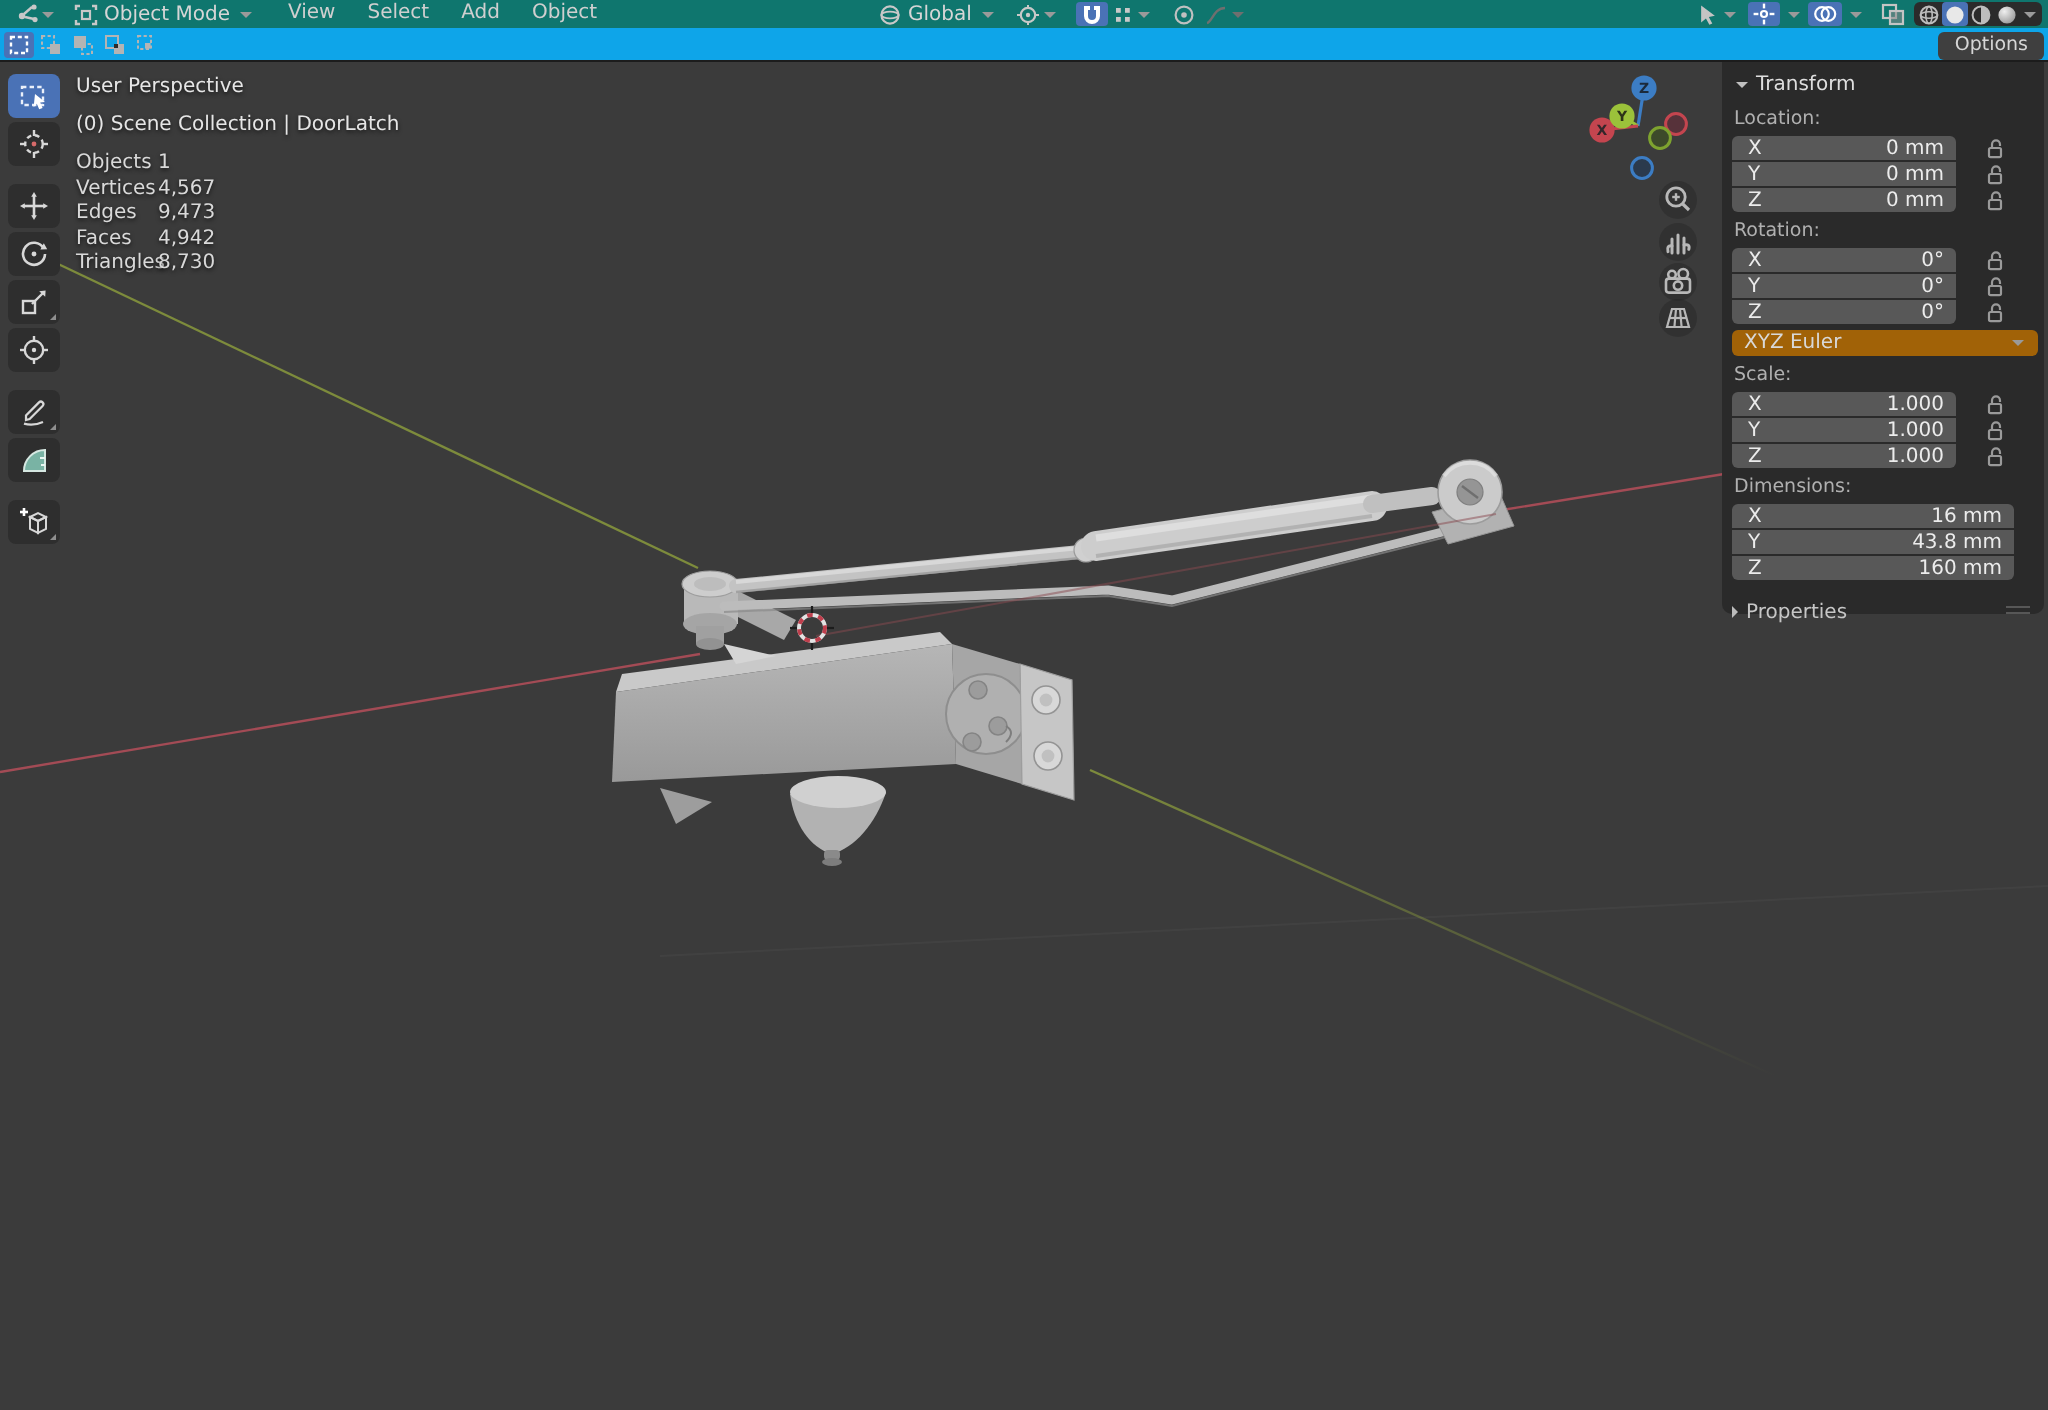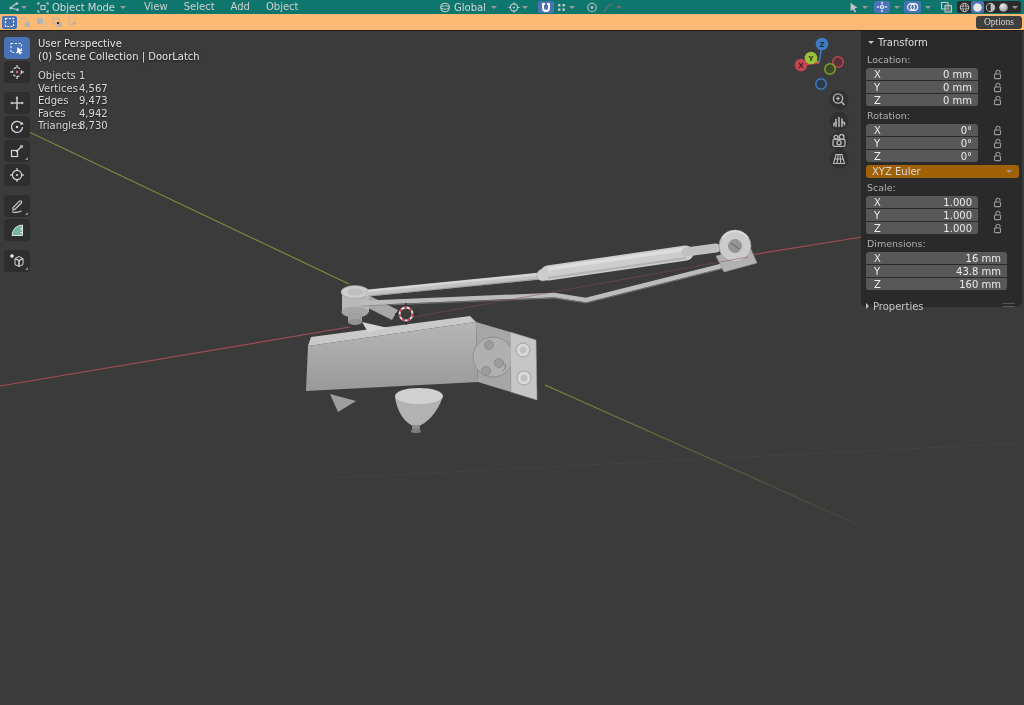--- a/index.html
+++ b/index.html
@@ -21,42 +21,42 @@
   #hdr-center { position:absolute; left:437px; top:1px; display:flex; align-items:center; }
   #hdr-right { position:absolute; right:3px; top:1px; display:flex; align-items:center; gap:2px; }
   .shade-group { display:flex; align-items:center; background:#2b2b2b; border-radius:3px;
                  padding:0 1px; height:12px; }
   .shade-btn { width:13px; height:12px; display:flex; align-items:center; justify-content:center;
                border-radius:2px; }
   .shade-btn.active { background:#4a72b6; }
 
   
   #toolrow { position:absolute; left:0; top:14px; width:1024px; height:17px;
-             background:#fdba74; z-index:29; border-bottom:1px solid #1c1c1c;font-family:Liberation Serif, serif; }
+             background:#0ea5e9; z-index:29; border-bottom:1px solid #1c1c1c; }
   #selmodes { position:absolute; left:2px; top:2px; display:flex; gap:1px; }
   .selmode { width:15px; height:13px; border-radius:2px; display:flex; align-items:center;
              justify-content:center; }
   .selmode.active { background:#4a72b6; }
   #options-btn { position:absolute; right:2px; top:2px; background:#3f3f3f; color:#d6d6d6;
                  font-size:9.5px; padding:1px 8px 2px; border-radius:3px; }
 
   
   #toolbar { position:absolute; left:4px; top:37px; z-index:20; display:flex;
              flex-direction:column; }
   .tool { width:26px; height:22px; background:#2e2e2e; border-radius:4px; margin-bottom:2px;
           display:flex; align-items:center; justify-content:center; position:relative; }
   .tool.active { background:#4a72b6; }
   .tool.gap { margin-top:7px; }
   .tool .sub { position:absolute; right:2px; bottom:2px; width:0; height:0;
                border-left:3px solid transparent; border-bottom:3px solid #8f8f8f; }
 
   
   #vp-overlay { position:absolute; left:38px; top:38px; z-index:15; color:#e6e6e6;
                 text-shadow:0 1px 2px rgba(0,0,0,.65); font-size:10px; }
-  #vp-overlay .line2 { margin-top:2px; }
+  #vp-overlay .line2 { margin-top:8px; }
   #stats { margin-top:8px; }
   .stat-row { display:flex; margin-top:1.5px; color:#d9d9d9; }
   .stat-label { width:41px; }
 
   
   #gizmo { position:absolute; left:791px; top:30px; z-index:15; }
   .vicon { position:absolute; left:829px; z-index:15; }
 
   
   #npanel { position:absolute; left:861px; top:31px; width:161px; height:276px;

